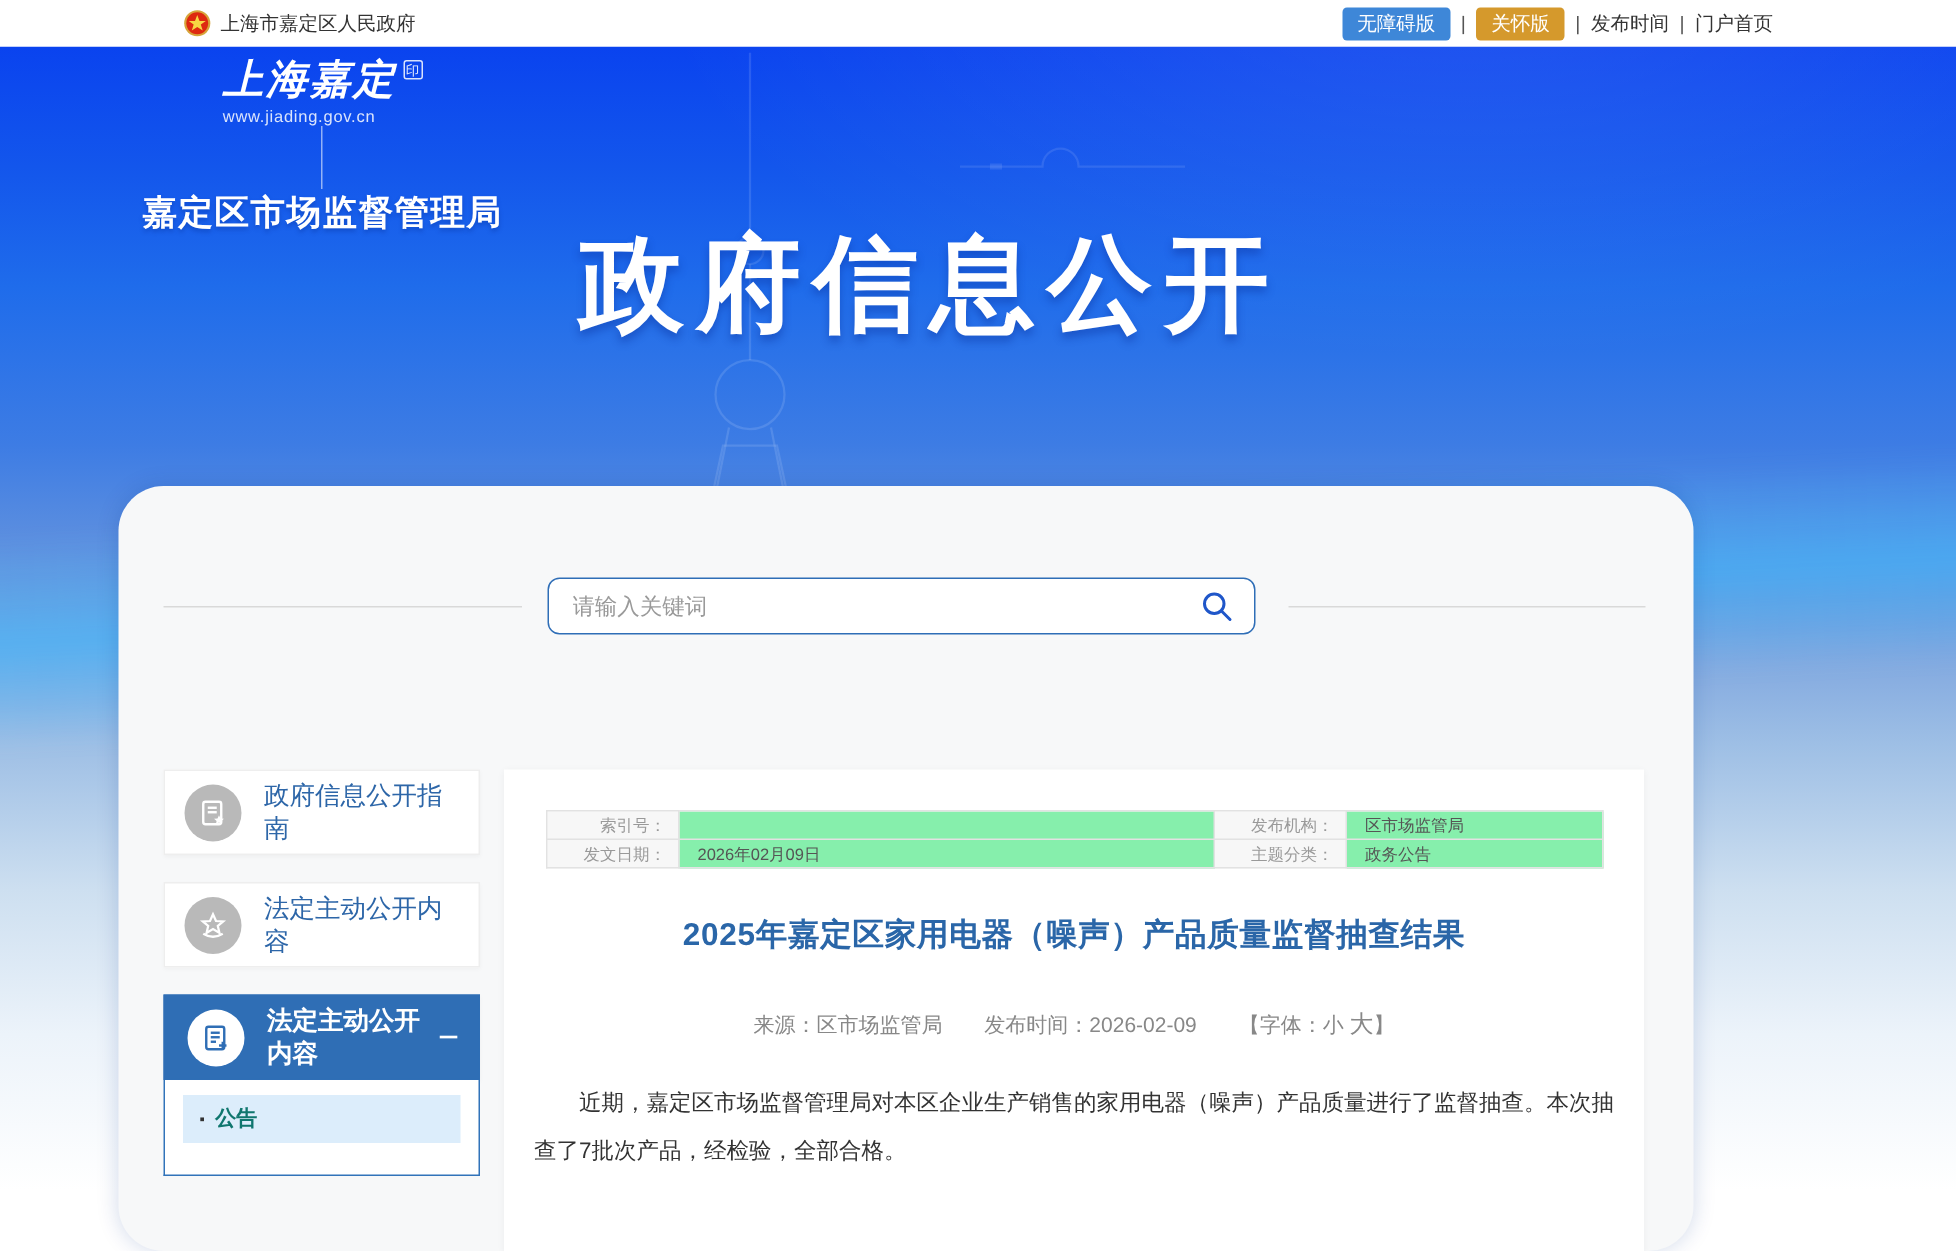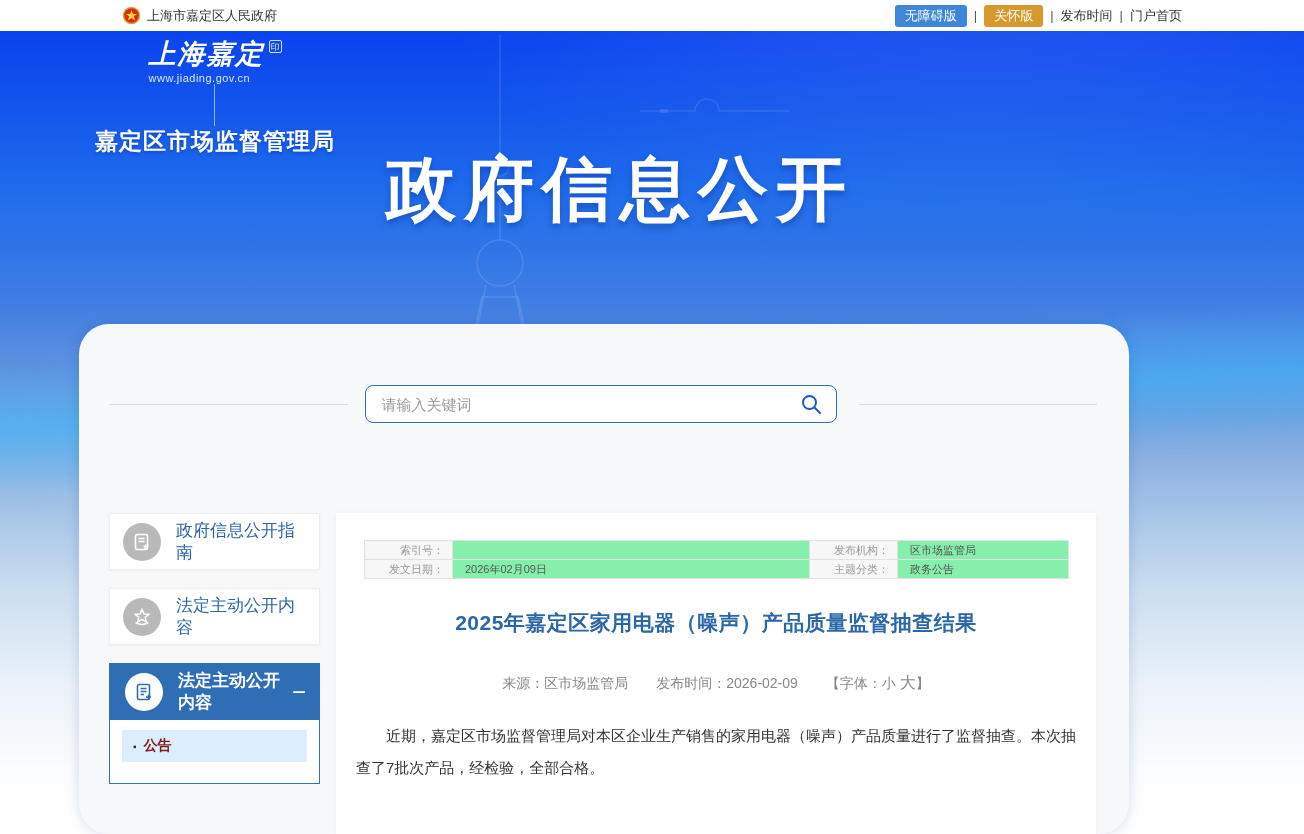--- a/index.html
+++ b/index.html
@@ -72,21 +72,21 @@
     display:flex; align-items:center; justify-content:center; }
   .side-label { margin-left:15px; color:#2d66a8; font-size:17px; line-height:1.25; flex:1; }
   .side-expand { color:#2d66a8; font-size:24px; font-weight:300; margin-left:2px; }
   .side-card.active { background:#2f6eb5; border-color:#2f6eb5; margin-bottom:0;padding-left:15px; }
   .side-card.active .side-icon { background:#fff; }
   .side-card.active .side-label { color:#fff; font-weight:bold; }
   .side-card.active .side-expand { color:#fff; }
   .submenu { background:#fff; border:1px solid #3173b9; border-top:none; padding:10px 12px; height:64px; }
   .submenu-row { background:#dcedfb; padding:7px 11px; display:flex; align-items:center; gap:7px; cursor:pointer; }
   .submenu-bullet { color:#333; font-size:10px; }
-  .submenu-label { color:#7f1d1d; font-size:14px; font-weight:bold; }
+  .submenu-label { color:#0f766e; font-size:14px; font-weight:bold; }
 
   
   .main-panel { position:absolute; left:257px; top:189px; width:760px; height:321px;
     background:#fff; box-shadow:0 1px 5px rgba(0,0,0,.05); overflow:hidden; }
   .meta-table { border-collapse:collapse; margin:27px 0 0 28px; table-layout:fixed; width:704px; }
   .meta-table td { border:1px solid #e2e2e2; height:19px; font-size:11px; }
   .meta-table td.lbl { background:#f7f7f7; color:#999; text-align:right; padding-right:8px; width:88px; }
   .meta-table td.val { background:#86efac; color:#555; padding-left:12px; }
   .article-title { margin-top:30px; text-align:center; color:#2a66a8; font-size:21px; font-weight:bold; letter-spacing:.5px; }
   .article-meta { margin-top:36px; text-align:center; color:#888; font-size:14px; }

